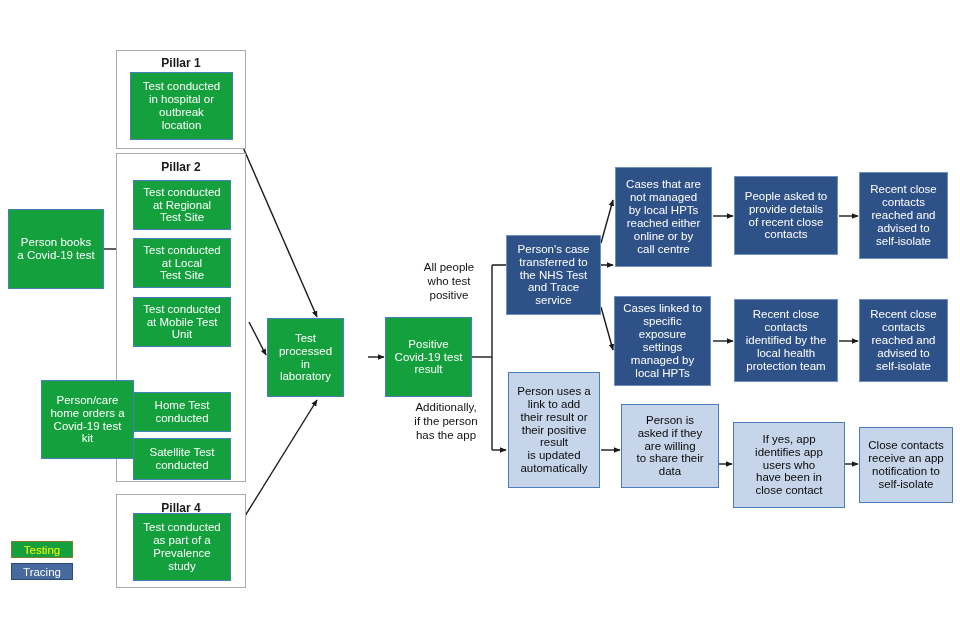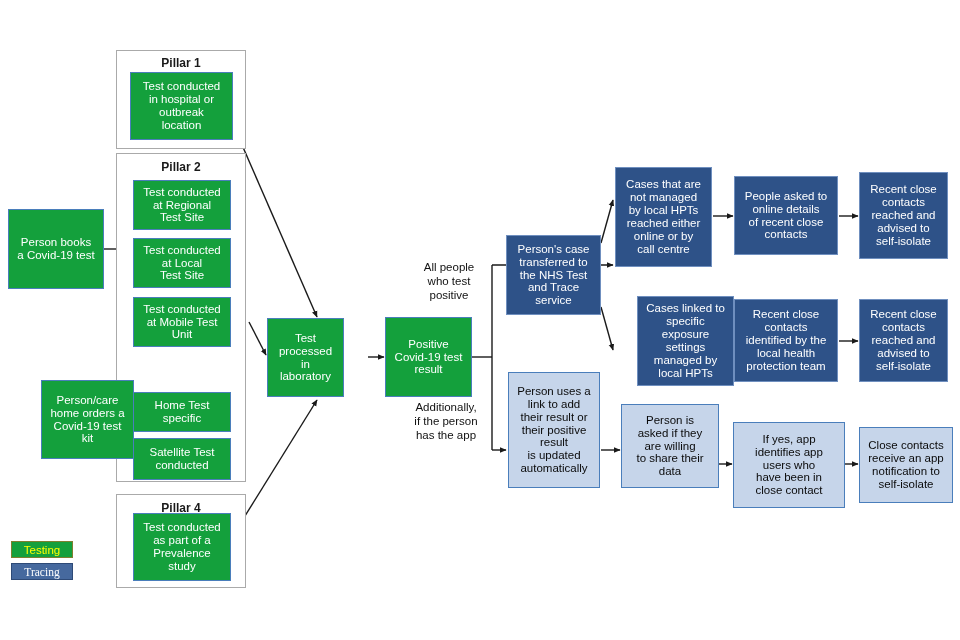--- a/index.html
+++ b/index.html
@@ -16,21 +16,21 @@
 
   .pillar{position:absolute;box-sizing:border-box;background:#ffffff;border:1px solid #aaaaaa;}
   .pillar-title{position:absolute;width:100%;text-align:center;font-size:12px;font-weight:bold;color:#1a1a1a;}
 
   .edgelabel{position:absolute;font-size:11.5px;color:#111111;line-height:1.2;text-align:center;
              white-space:pre-line;}
 
   .legend-item{position:absolute;box-sizing:border-box;display:flex;align-items:center;
                justify-content:center;font-size:11.5px;}
   .legend-testing{background:#14a03c;border:1px solid #7f7f2f;color:#ffff00;}
-  .legend-tracing{background:#46699e;border:1px solid #2e4a77;color:#ffffff;font-family:Liberation Serif, serif;}
+  .legend-tracing{background:#46699e;border:1px solid #2e4a77;color:#ffffff;}
 
   svg.links{position:absolute;left:0;top:0;width:960px;height:640px;pointer-events:none;}
 </style>
 </head>
 <body>
 
 <div id="canvas">
 
   <svg class="links" viewBox="0 0 960 640" xmlns="http://www.w3.org/2000/svg">
     <defs>
@@ -113,21 +113,21 @@
 at Local
 Test Site</span>
   </div>
   <div class="node green" style="left:133px;top:297px;width:98px;height:50px;">
     <span>Test conducted
 at Mobile Test
 Unit</span>
   </div>
   <div class="node green" style="left:133px;top:392px;width:98px;height:40px;">
     <span>Home Test
-specific</span>
+conducted</span>
   </div>
   <div class="node green" style="left:133px;top:438px;width:98px;height:42px;">
     <span>Satellite Test
 conducted</span>
   </div>
 
   <div class="node green" style="left:133px;top:513px;width:98px;height:68px;">
     <span>Test conducted
 as part of a
 Prevalence
@@ -164,33 +164,33 @@
 
   <div class="node darkblue" style="left:506px;top:235px;width:95px;height:80px;">
     <span>Person's case
 transferred to
 the NHS Test
 and Trace
 service</span>
   </div>
   <div class="node darkblue" style="left:734px;top:176px;width:104px;height:79px;">
     <span>People asked to
-online details
+provide details
 of recent close
 contacts</span>
   </div>
   <div class="node darkblue" style="left:859px;top:172px;width:89px;height:87px;">
     <span>Recent close
 contacts
 reached and
 advised to
 self-isolate</span>
   </div>
 
-  <div class="node darkblue" style="left:637px;top:296px;width:97px;height:90px;">
+  <div class="node darkblue" style="left:614px;top:296px;width:97px;height:90px;">
     <span>Cases linked to
 specific
 exposure
 settings
 managed by
 local HPTs</span>
   </div>
   <div class="node darkblue" style="left:734px;top:299px;width:104px;height:83px;">
     <span>Recent close
 contacts

